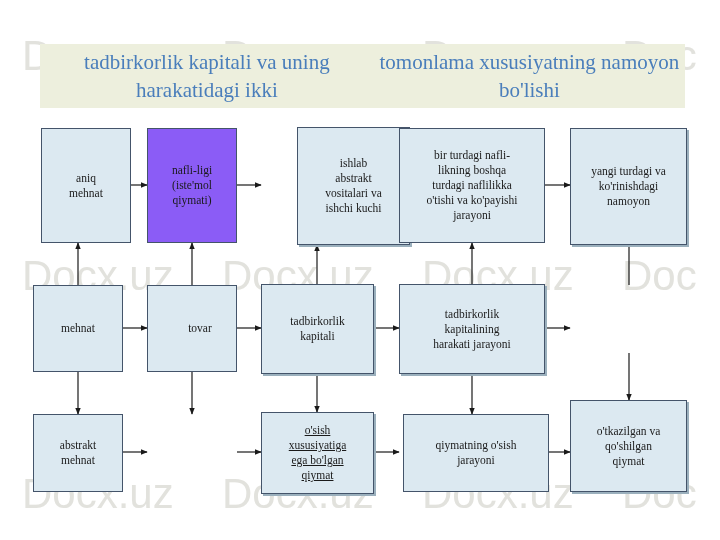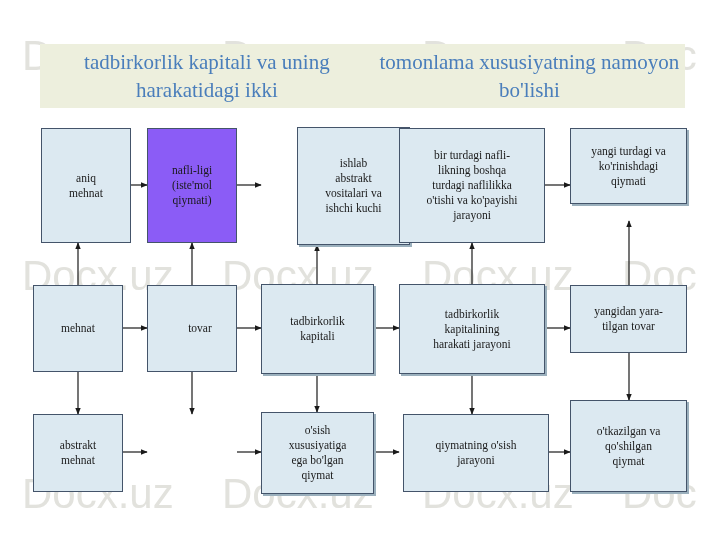--- a/index.html
+++ b/index.html
@@ -189,25 +189,25 @@
       </div>
       <div class="node" style="left: 399px; top: 128px; width: 146px; height: 115px; background: rgb(220, 233, 241); border-color: rgb(68, 84, 106);">
         <div>
           <span>bir turdagi nafli-</span>
           <span>likning boshqa</span>
           <span>turdagi naflilikka</span>
           <span>o'tishi va ko'payishi</span>
           <span>jarayoni</span>
         </div>
       </div>
-      <div class="node shadowed" style="left: 570px; top: 128px; width: 117px; height: 76px; background: rgb(220, 233, 241); border-color: rgb(68, 84, 106);">
+      <div class="node shadowed" style="left: 570px; top: 128px; width: 117px; height: 117px; background: rgb(220, 233, 241); border-color: rgb(68, 84, 106);">
         <div>
           <span>yangi turdagi va</span>
           <span>ko'rinishdagi</span>
-          <span>qiymati</span>
+          <span>namoyon</span>
         </div>
       </div>
       <div class="node" style="left: 33px; top: 285px; width: 90px; height: 87px; background: rgb(220, 233, 241); border-color: rgb(68, 84, 106);">
         <div>
           <span>mehnat</span>
         </div>
       </div>
       <div class="node" style="left: 147px; top: 285px; width: 90px; height: 87px; background: rgb(220, 233, 241); border-color: rgb(68, 84, 106); padding-left: 20px;">
         <div>
           <span>tovar</span>
@@ -219,33 +219,27 @@
           <span>kapitali</span>
         </div>
       </div>
       <div class="node shadowed" style="left: 399px; top: 284px; width: 146px; height: 90px; background: rgb(220, 233, 241); border-color: rgb(68, 84, 106);">
         <div>
           <span>tadbirkorlik</span>
           <span>kapitalining</span>
           <span>harakati jarayoni</span>
         </div>
       </div>
-      <div class="node" style="left: 570px; top: 285px; width: 117px; height: 68px; background: rgb(220, 233, 241); border-color: rgb(68, 84, 106);">
-        <div>
-          <span>yangidan yara-</span>
-          <span>tilgan tovar</span>
-        </div>
-      </div>
       <div class="node" style="left: 33px; top: 414px; width: 90px; height: 78px; background: rgb(220, 233, 241); border-color: rgb(68, 84, 106);">
         <div>
           <span>abstrakt</span>
           <span>mehnat</span>
         </div>
       </div>
-      <div class="node shadowed" style="left: 261px; top: 412px; width: 113px; height: 82px; background: rgb(220, 233, 241); border-color: rgb(68, 84, 106);">
+      <div class="node shadowed" style="left: 261px; top: 412px; width: 113px; height: 82px; background: rgb(220, 233, 241); border-color: rgb(68, 84, 106); text-decoration: underline;">
         <div>
           <span>o'sish</span>
           <span>xususiyatiga</span>
           <span>ega bo'lgan</span>
           <span>qiymat</span>
         </div>
       </div>
       <div class="node" style="left: 403px; top: 414px; width: 146px; height: 78px; background: rgb(220, 233, 241); border-color: rgb(68, 84, 106);">
         <div>
           <span>qiymatning o'sish</span>

